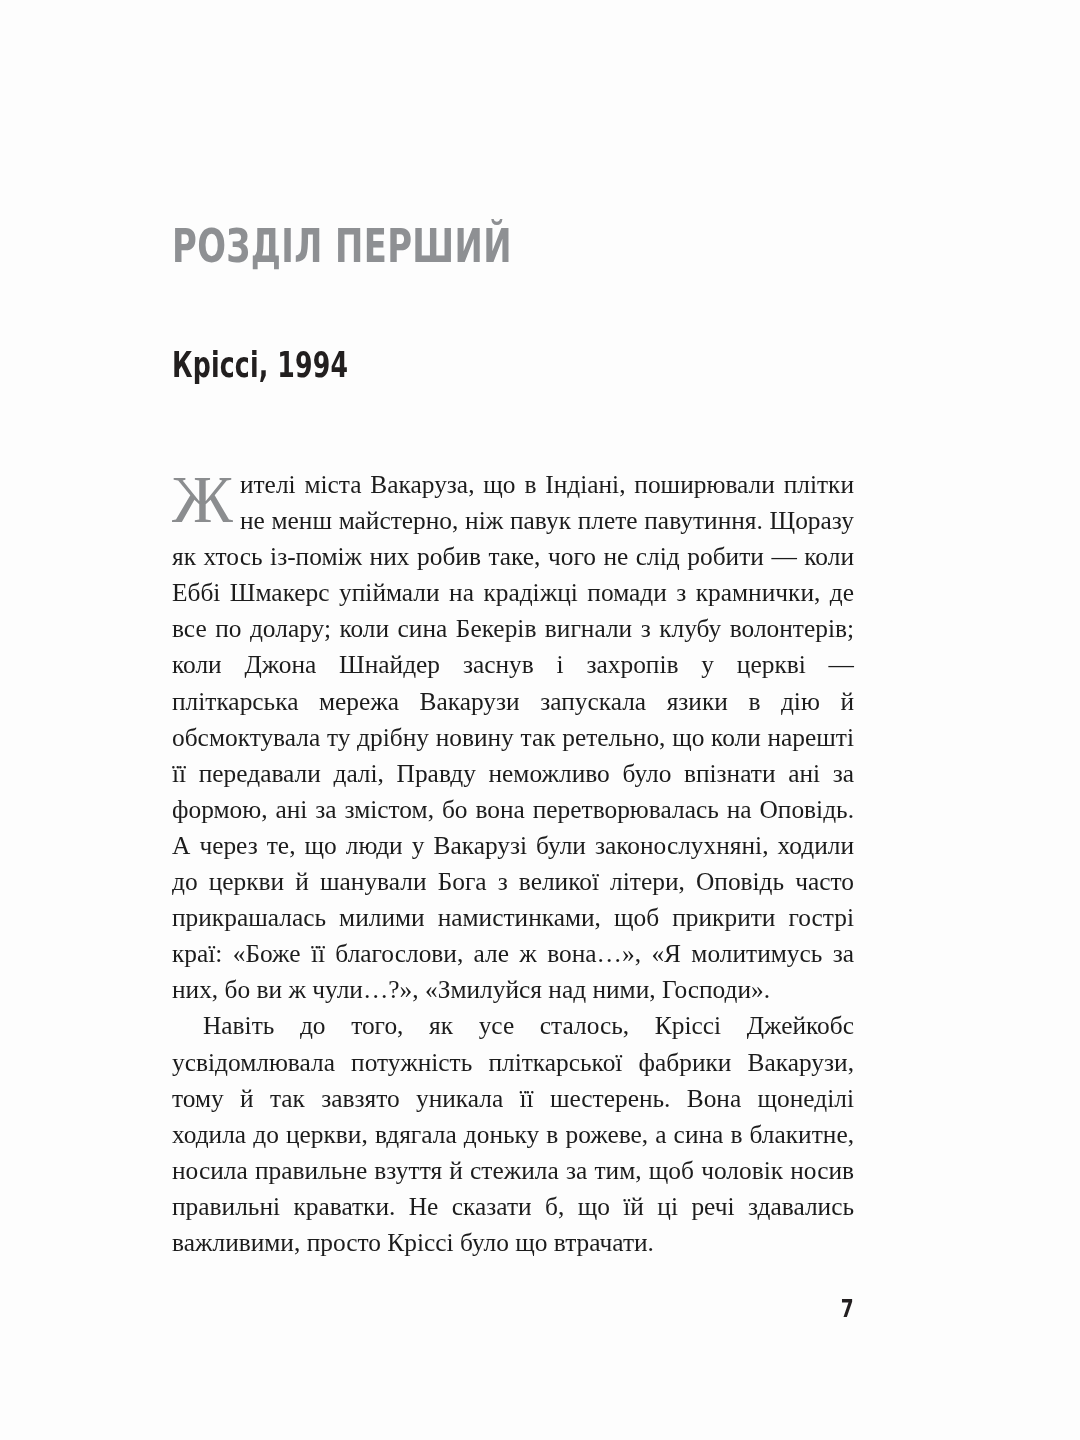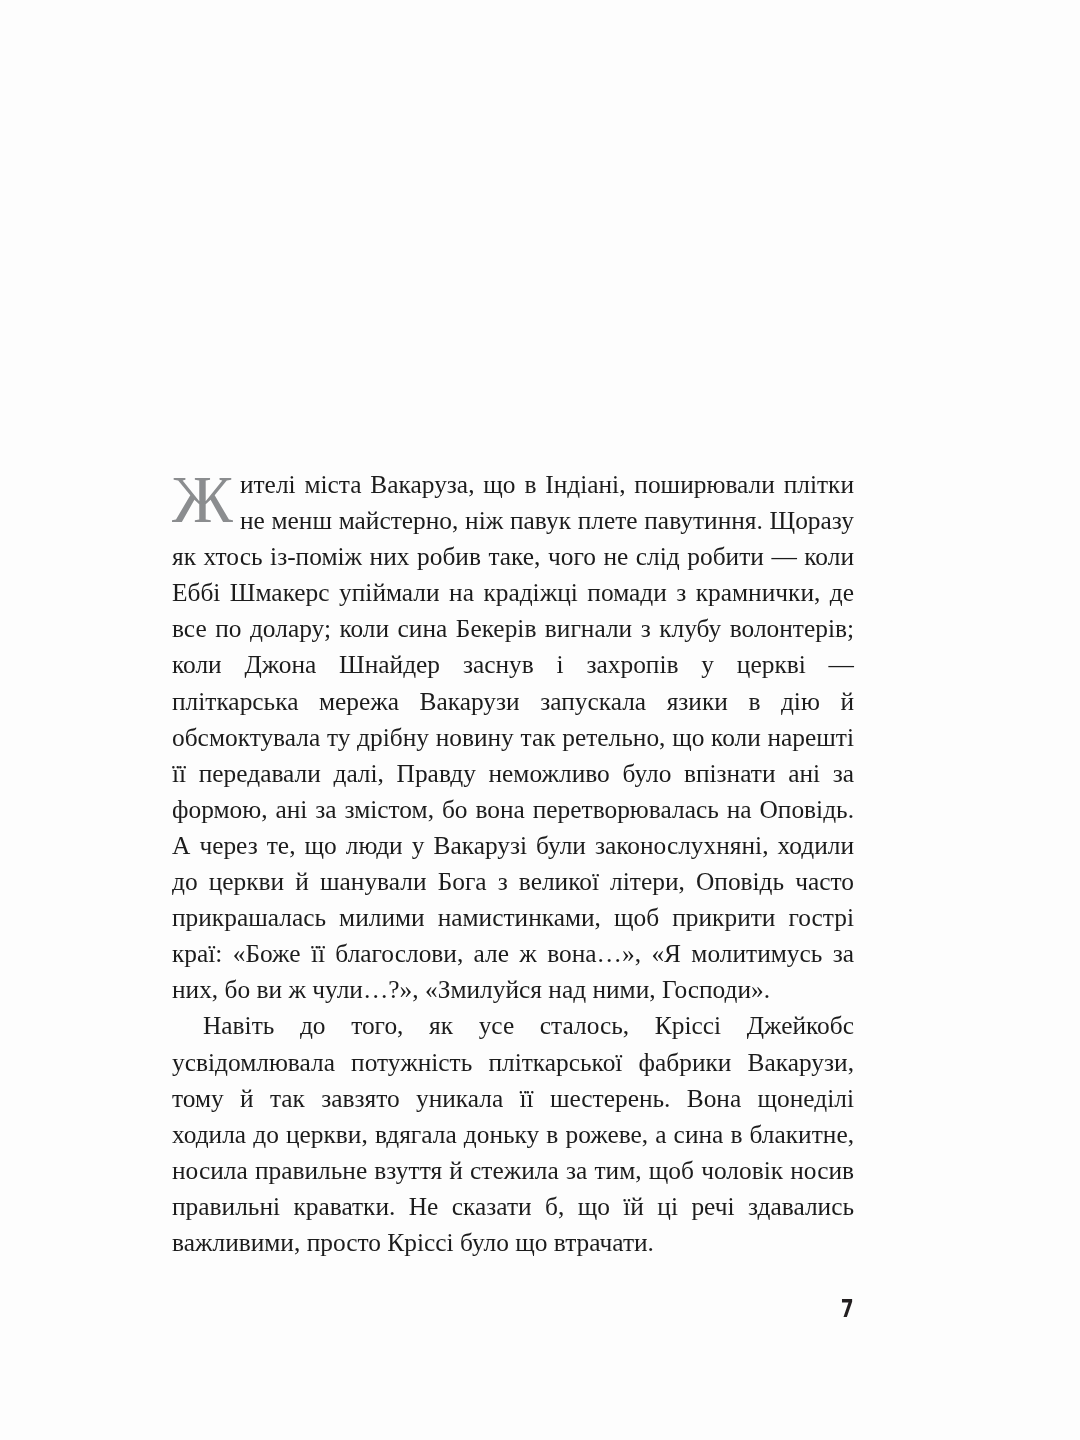--- a/index.html
+++ b/index.html
@@ -111,20 +111,24 @@
     display: inline-block;
     transform: scaleX(0.82);
     transform-origin: right center;
   }
 </style>
 </head>
 <body>
 
 <div class="page">
 
+  <div class="chapter-head">
+    <h1 class="chapter-title">РОЗДІЛ ПЕРШИЙ</h1>
+    <h2 class="chapter-subtitle">Кріссі, 1994</h2>
+  </div>
 
   <div class="body-text">
     <p class="para">
       <span class="dropcap">Ж</span><span>ителі міста Вакаруза, що в Індіані, поширювали плітки не менш майстерно, ніж павук плете павутиння. Щоразу як хтось із-поміж них робив таке, чого не слід робити — коли Еббі Шмакерс упіймали на крадіжці помади з крамнички, де все по долару; коли сина Бекерів вигнали з клубу волонтерів; коли Джона Шнайдер заснув і захропів у церкві — пліткарська мережа Вакарузи запускала язики в дію й обсмоктувала ту дрібну новину так ретельно, що коли нарешті її передавали далі, Правду неможливо було впізнати ані за формою, ані за змістом, бо вона перетворювалась на Оповідь. А через те, що люди у Вакарузі були законослухняні, ходили до церкви й шанували Бога з великої літери, Оповідь часто прикрашалась милими намистинками, щоб прикрити гострі краї: «Боже її благослови, але ж вона…», «Я молитимусь за них, бо ви ж чули…?», «Змилуйся над ними, Господи».</span>
     </p>
     <p class="para indent"><span>Навіть до того, як усе сталось, Кріссі Джейкобс усвідомлювала потужність пліткарської фабрики Вакарузи, тому й так завзято уникала її шестерень. Вона щонеділі ходила до церкви, вдягала доньку в рожеве, а сина в блакитне, носила правильне взуття й стежила за тим, щоб чоловік носив правильні краватки. Не сказати б, що їй ці речі здавались важливими, просто Кріссі було що втрачати.</span></p>
   </div>
 
   <div class="folio">
     <span>7</span>

